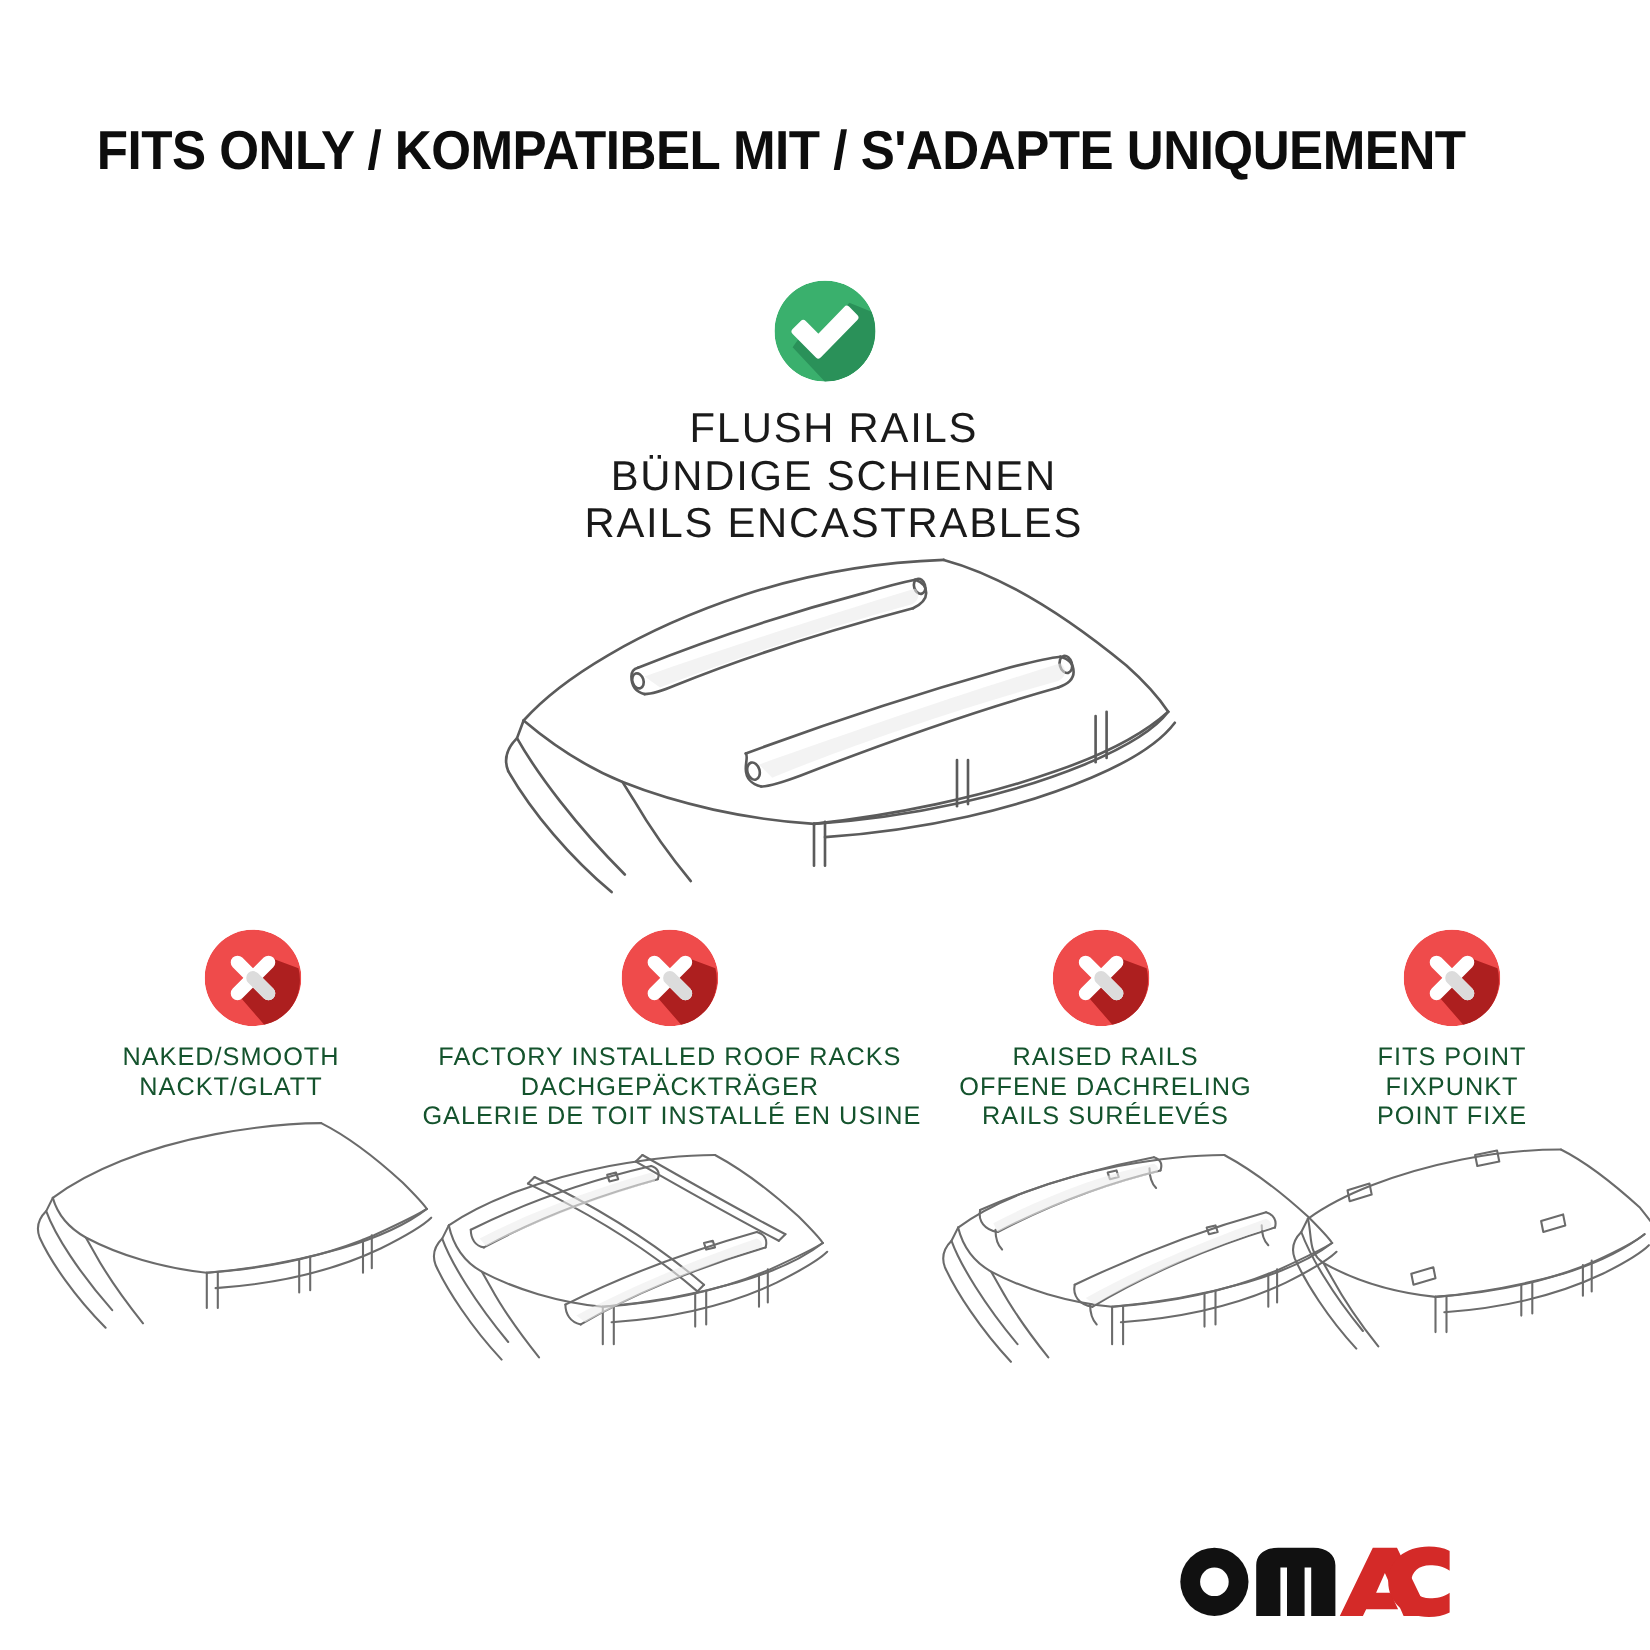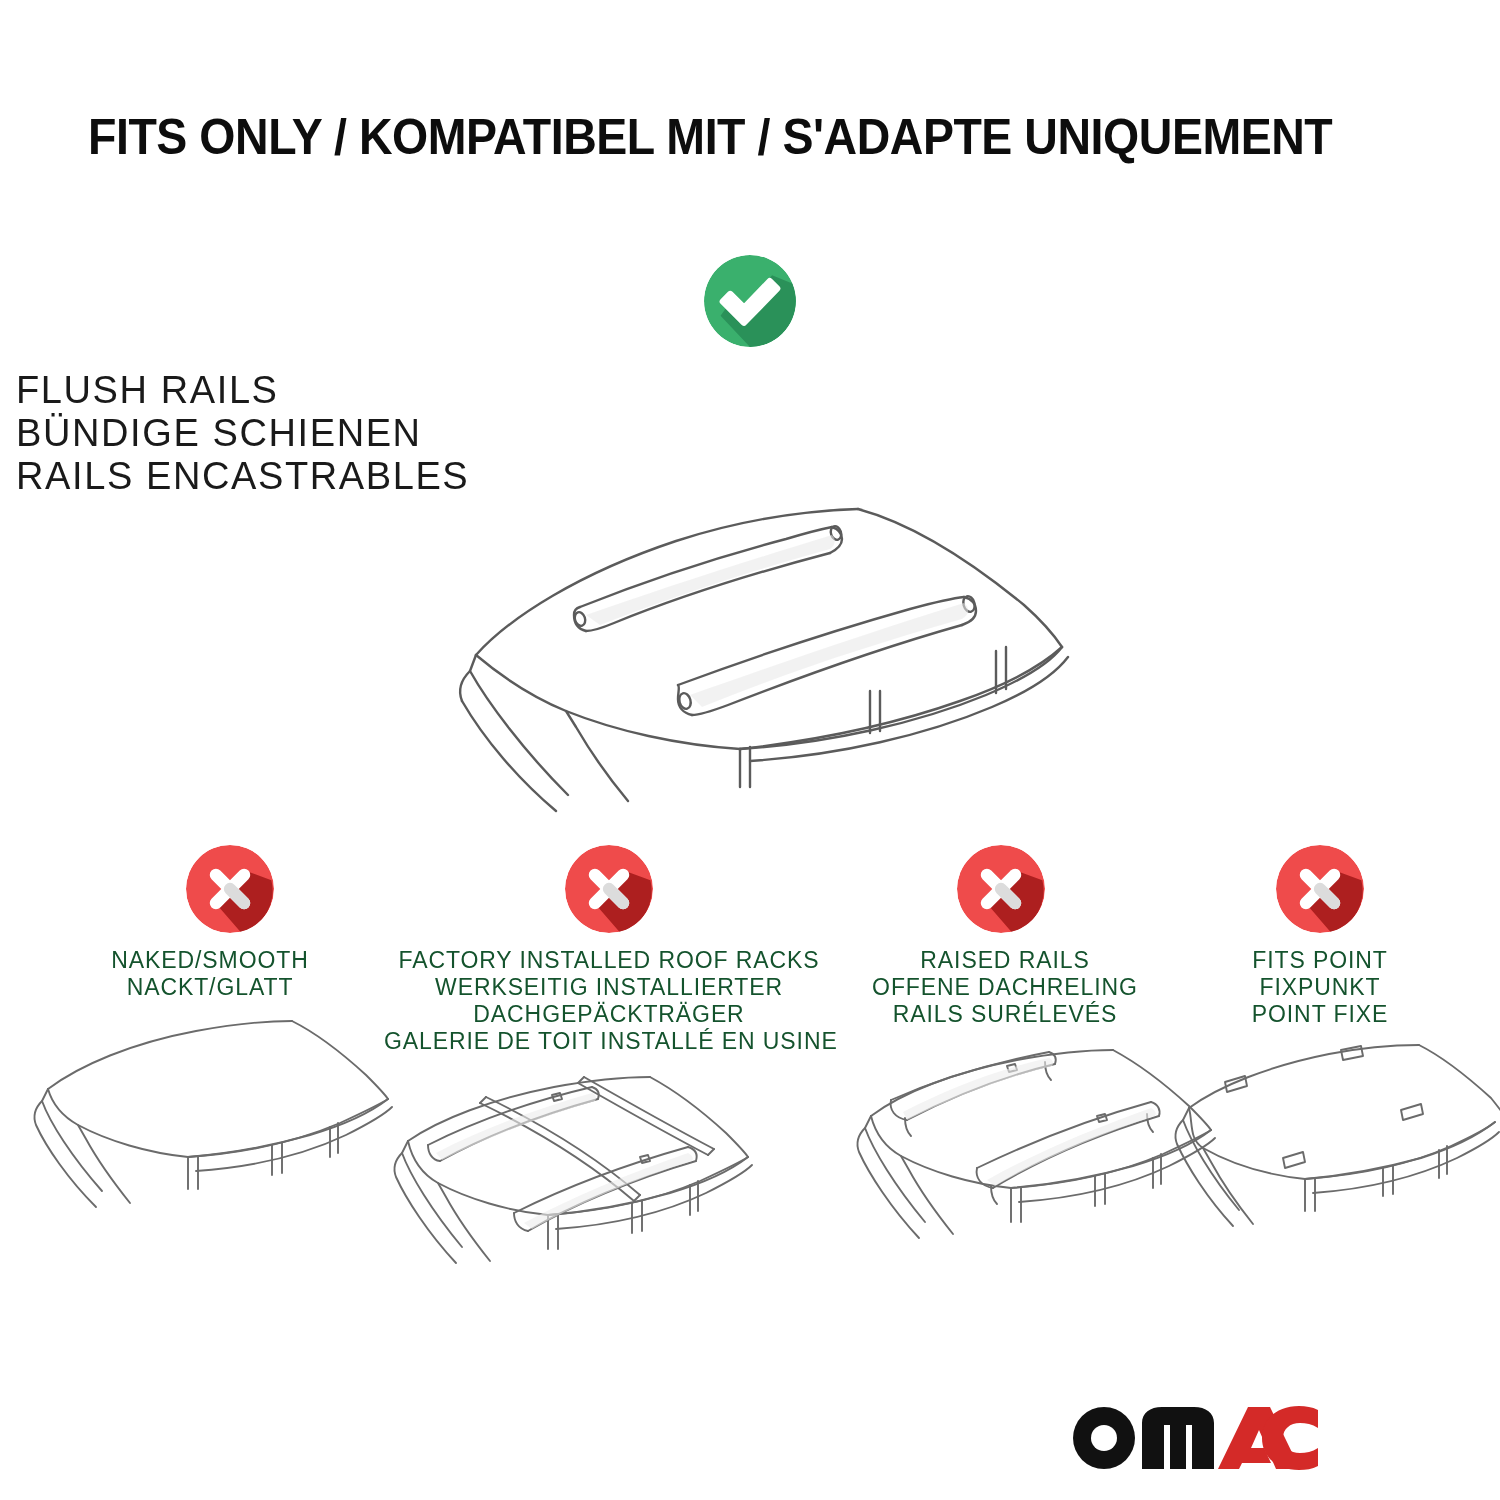--- a/index.html
+++ b/index.html
@@ -26,20 +26,21 @@
   }
 
   
   .hero{position:absolute;left:0;top:255px;width:1500px;}
   .hero-icon{
     position:relative;
     width:92px;height:92px;
     margin:0 auto;
   }
   .hero-text{
+    text-align:center;
     margin-top:22px;
     color:#1a1a1a;
     font-size:38px;
     font-weight:300;
     letter-spacing:1.6px;
     line-height:43px;
     margin-left:16px;
   }
   .hero-text div{white-space:nowrap;}
 
@@ -211,21 +212,20 @@
           <path d="M63 100 A50 50 0 0 0 97 40 L70 30 L50 50 L30 62 Z" fill="#ad1f1f"></path>
           <g stroke="#ffffff" stroke-width="14" stroke-linecap="round">
             <line x1="34" y1="34" x2="66" y2="66"></line>
             <line x1="66" y1="34" x2="34" y2="66"></line>
           </g>
           <line x1="50" y1="50" x2="66" y2="66" stroke="#dcdcdc" stroke-width="14" stroke-linecap="round"></line>
         </svg>
       </div>
       <div class="lbl">
         <div>FACTORY INSTALLED ROOF RACKS</div>
-        <div>WERKSEITIG INSTALLIERTER</div>
         <div>DACHGEPÄCKTRÄGER</div>
         <div>GALERIE DE TOIT INSTALLÉ EN USINE</div>
       </div>
       <div class="art art-wrap">
         <svg width="400" height="240" viewBox="0 0 400 240" xmlns="http://www.w3.org/2000/svg">
           <g fill="none" stroke="#6b6b6b" stroke-width="1.9" stroke-linecap="round" stroke-linejoin="round">
 
             <path d="M24 76 C56 54 108 34 170 22 C208 15 242 12 266 12"></path>
             <path d="M266 12 C292 26 318 46 342 68 C352 78 360 86 364 92"></path>
             <path d="M364 92 C346 106 320 118 286 128 C244 140 200 147 164 150"></path>

